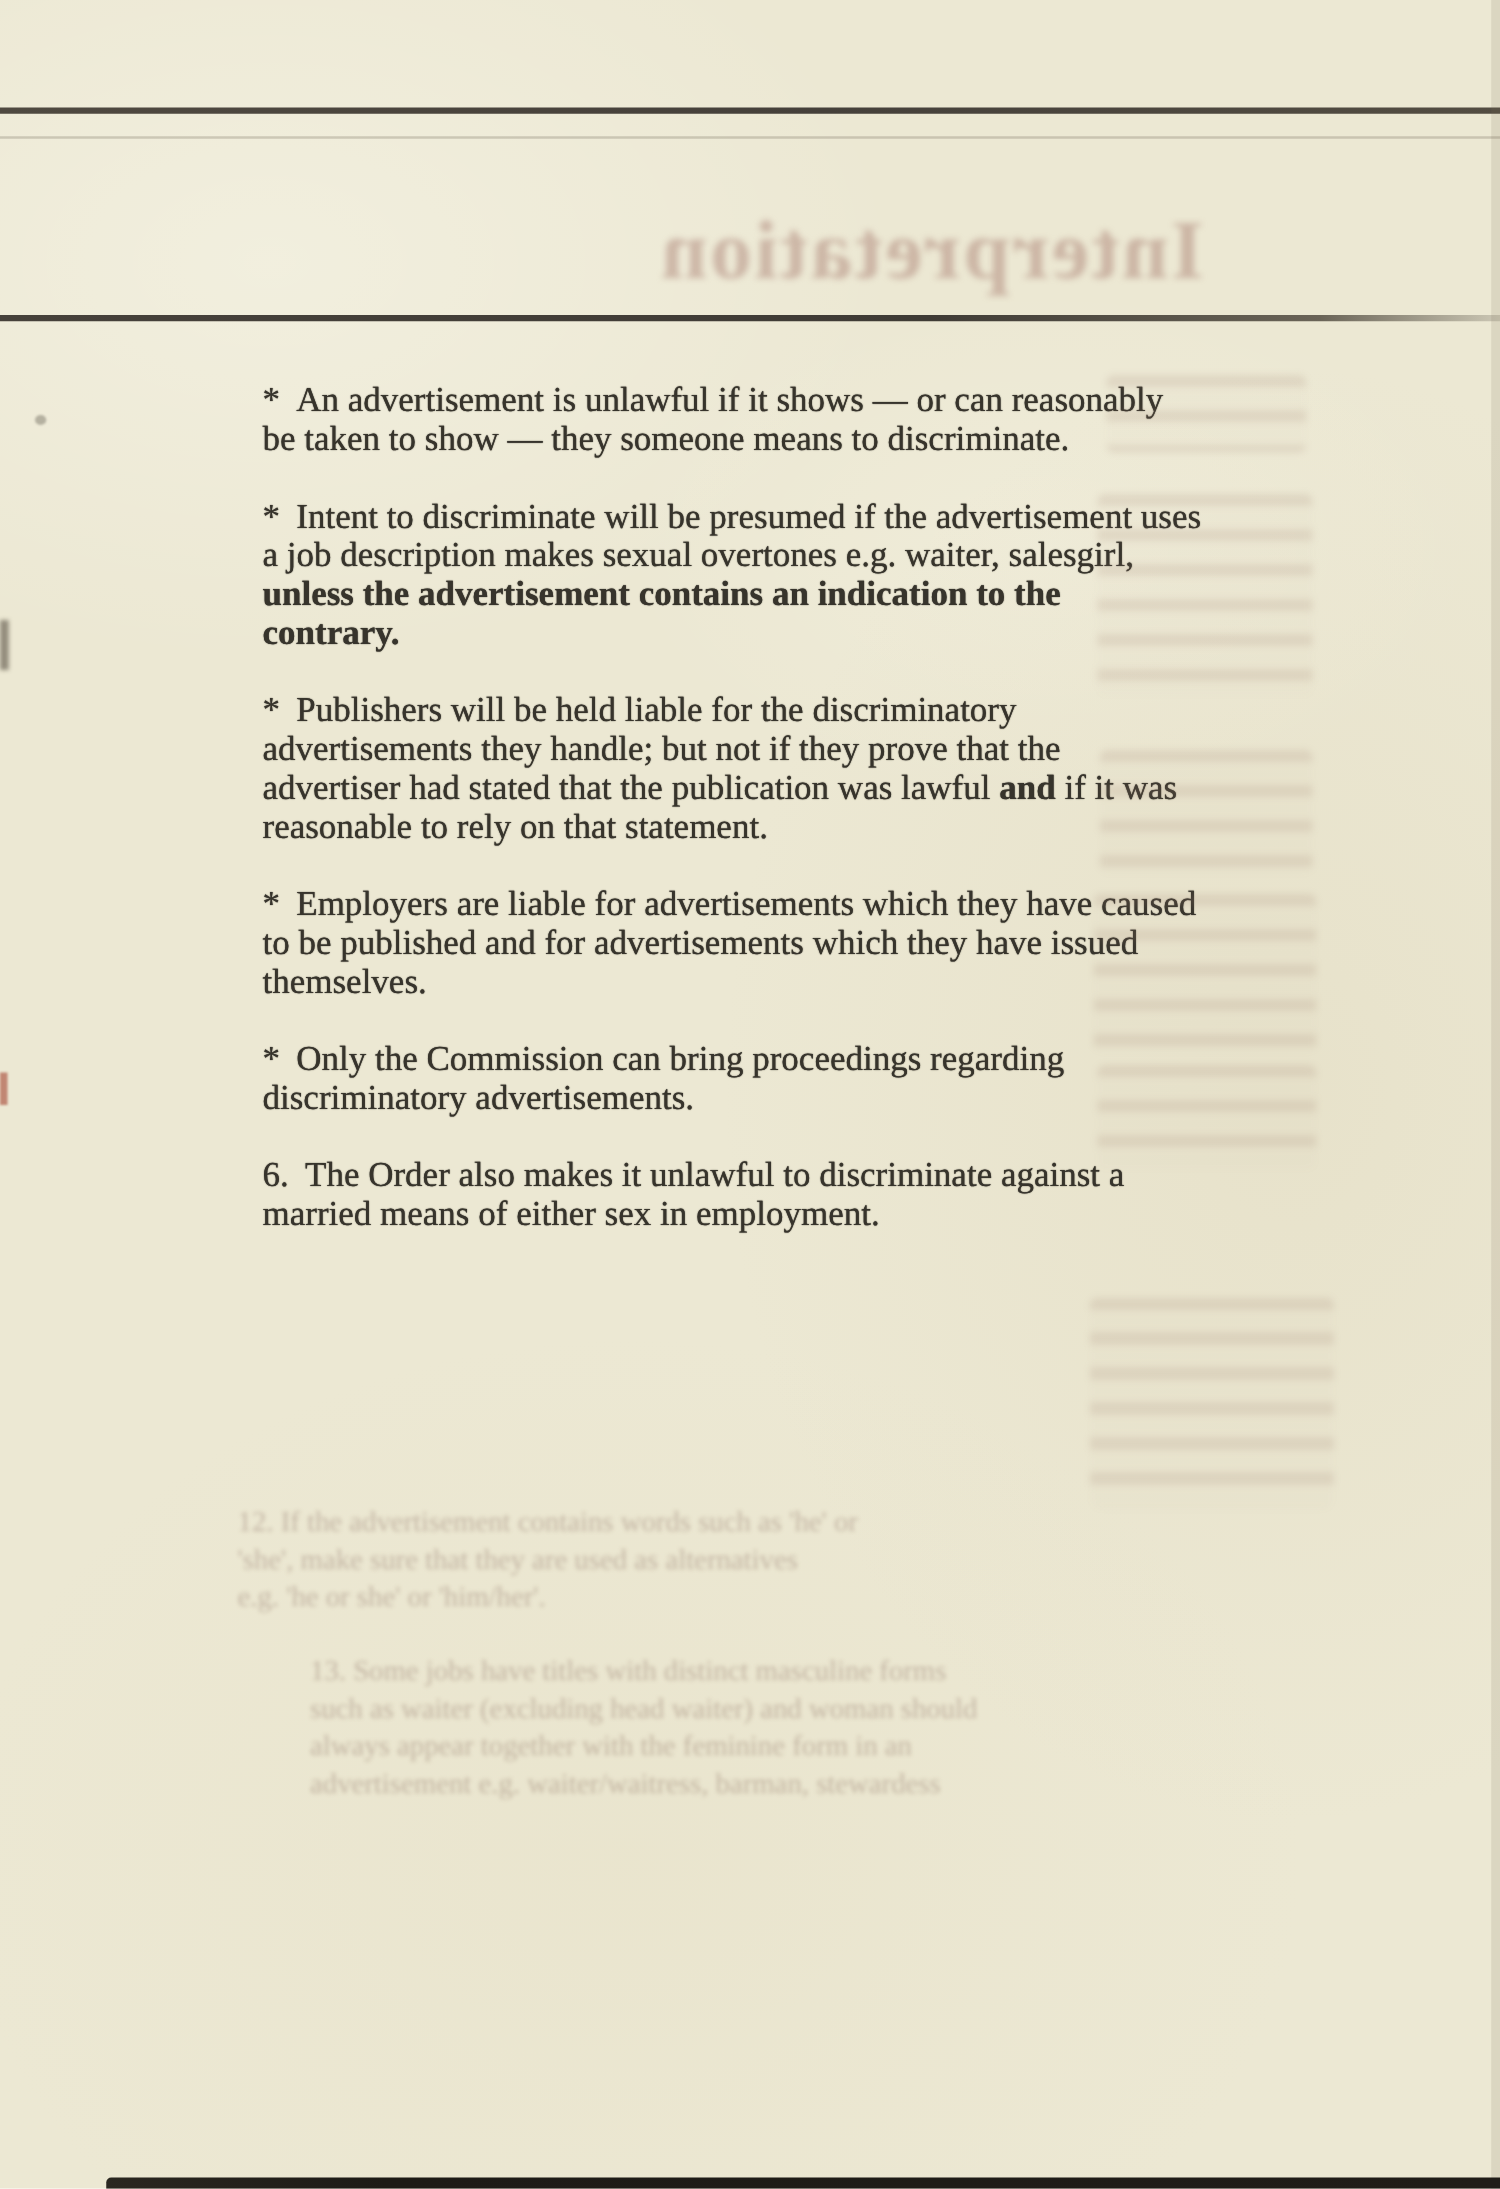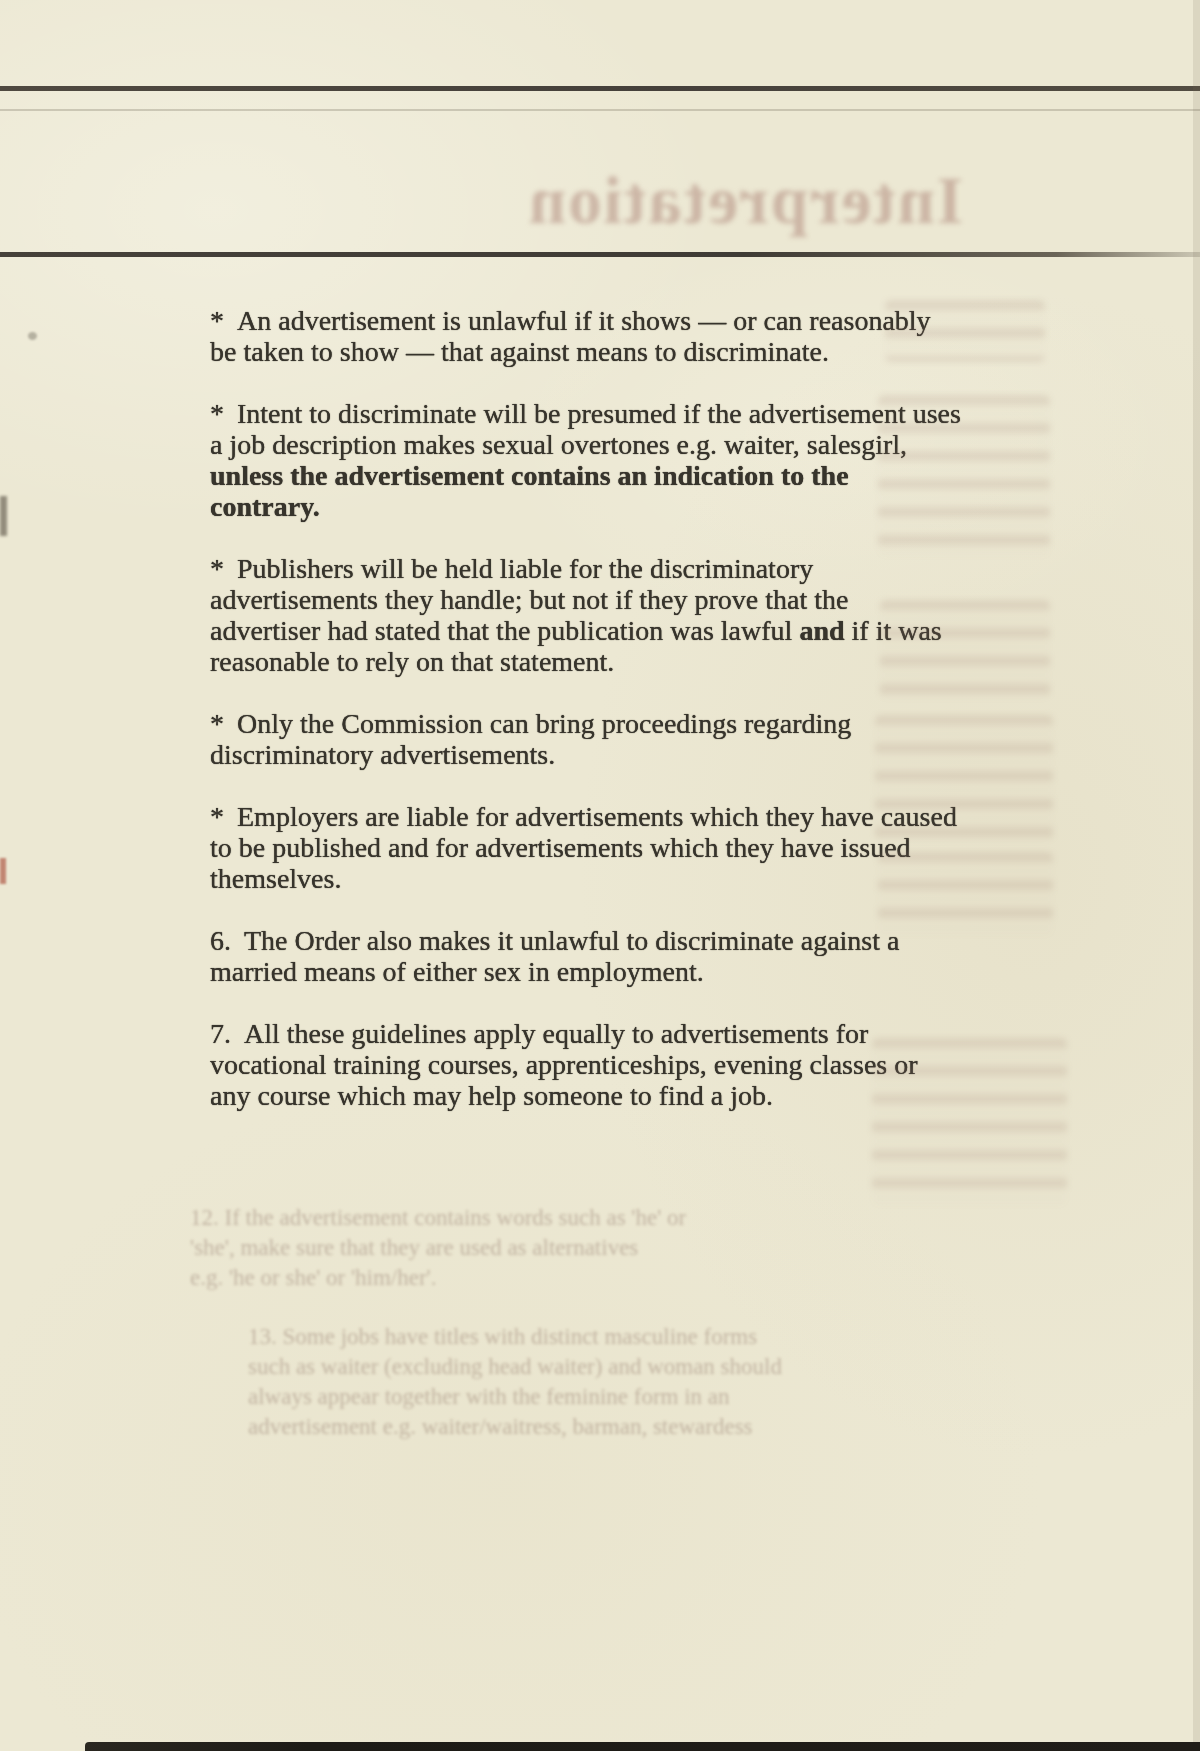--- a/index.html
+++ b/index.html
@@ -88,27 +88,26 @@
 <div class="page">
 
   <div class="rule rule-top"></div>
   <div class="rule-faint"></div>
 
   <div class="bleed-title">Interpretation</div>
 
   <div class="rule rule-second"></div>
 
   <div class="body-col" id="body-col">
-      <p class="para"><span class="marker">*</span><span>An advertisement is unlawful if it shows — or can reasonably be taken to show — that against means to discriminate.</span></p>
+      <p class="para"><span class="marker">*</span><span>An advertisement is unlawful if it shows — or can reasonably be taken to show — they someone means to discriminate.</span></p>
       <p class="para"><span class="marker">*</span><span>Intent to discriminate will be presumed if the advertisement uses a job description makes sexual overtones e.g. waiter, salesgirl, </span><span class="bold">unless the advertisement contains an indication to the contrary.</span></p>
       <p class="para"><span class="marker">*</span><span>Publishers will be held liable for the discriminatory advertisements they handle; but not if they prove that the advertiser had stated that the publication was lawful </span><span class="bold">and</span><span> if it was reasonable to rely on that statement.</span></p>
+      <p class="para"><span class="marker">*</span><span>Employers are liable for advertisements which they have caused to be published and for advertisements which they have issued themselves.</span></p>
       <p class="para"><span class="marker">*</span><span>Only the Commission can bring proceedings regarding discriminatory advertisements.</span></p>
-      <p class="para"><span class="marker">*</span><span>Employers are liable for advertisements which they have caused to be published and for advertisements which they have issued themselves.</span></p>
       <p class="para"><span class="marker">6.</span><span>The Order also makes it unlawful to discriminate against a married means of either sex in employment.</span></p>
-      <p class="para"><span class="marker">7.</span><span>All these guidelines apply equally to advertisements for vocational training courses, apprenticeships, evening classes or any course which may help someone to find a job.</span></p>
     </div>
 
   <div class="smudge" style="left:885px;top:300px;width:160px;height:62px;"></div>
   <div class="smudge" style="left:878px;top:395px;width:172px;height:162px;"></div>
   <div class="smudge" style="left:880px;top:600px;width:170px;height:100px;"></div>
   <div class="smudge" style="left:875px;top:715px;width:178px;height:128px;"></div>
   <div class="smudge" style="left:878px;top:852px;width:175px;height:84px;"></div>
   <div class="smudge" style="left:872px;top:1038px;width:195px;height:168px;"></div>
 
   <div class="bleed-block" id="bleed12" style="left:190px;top:1203px;width:790px;">

